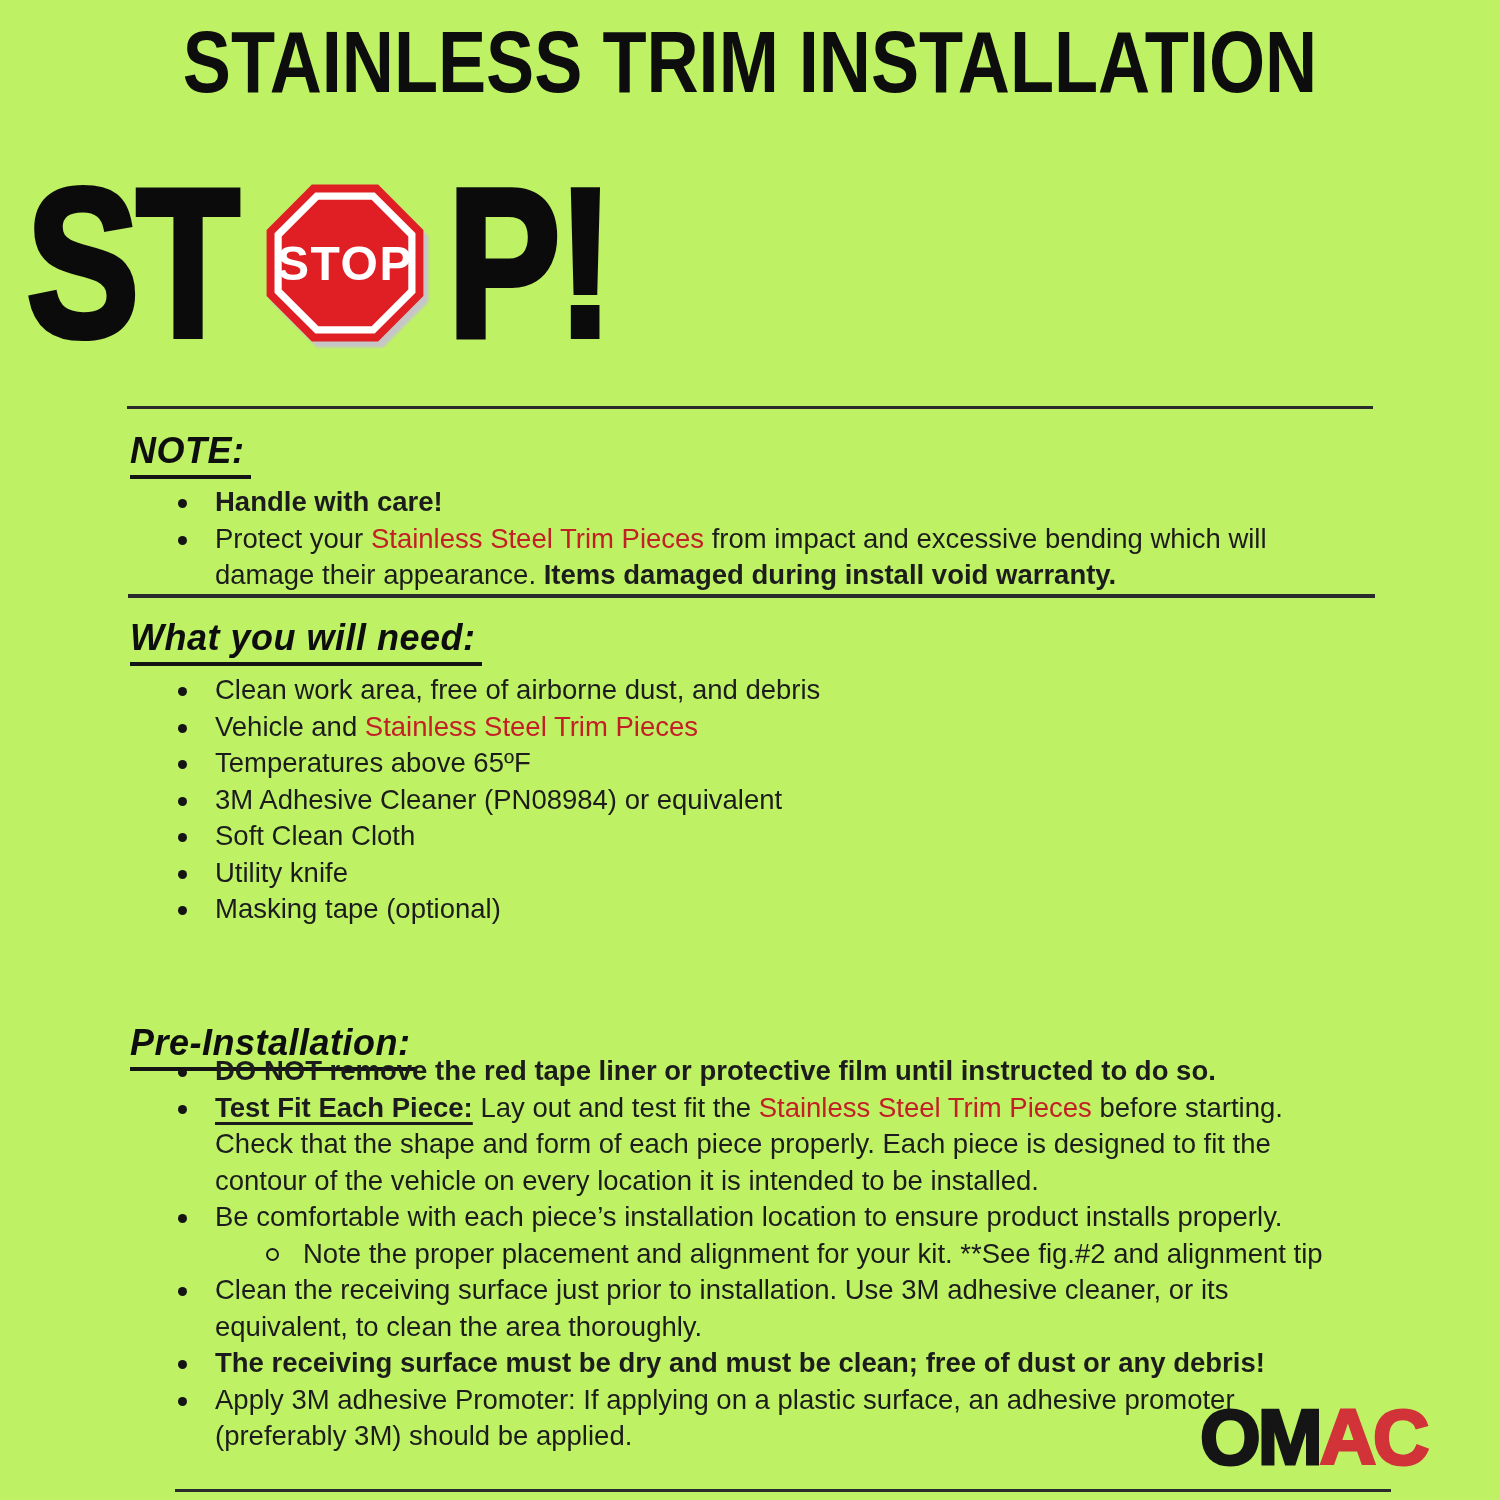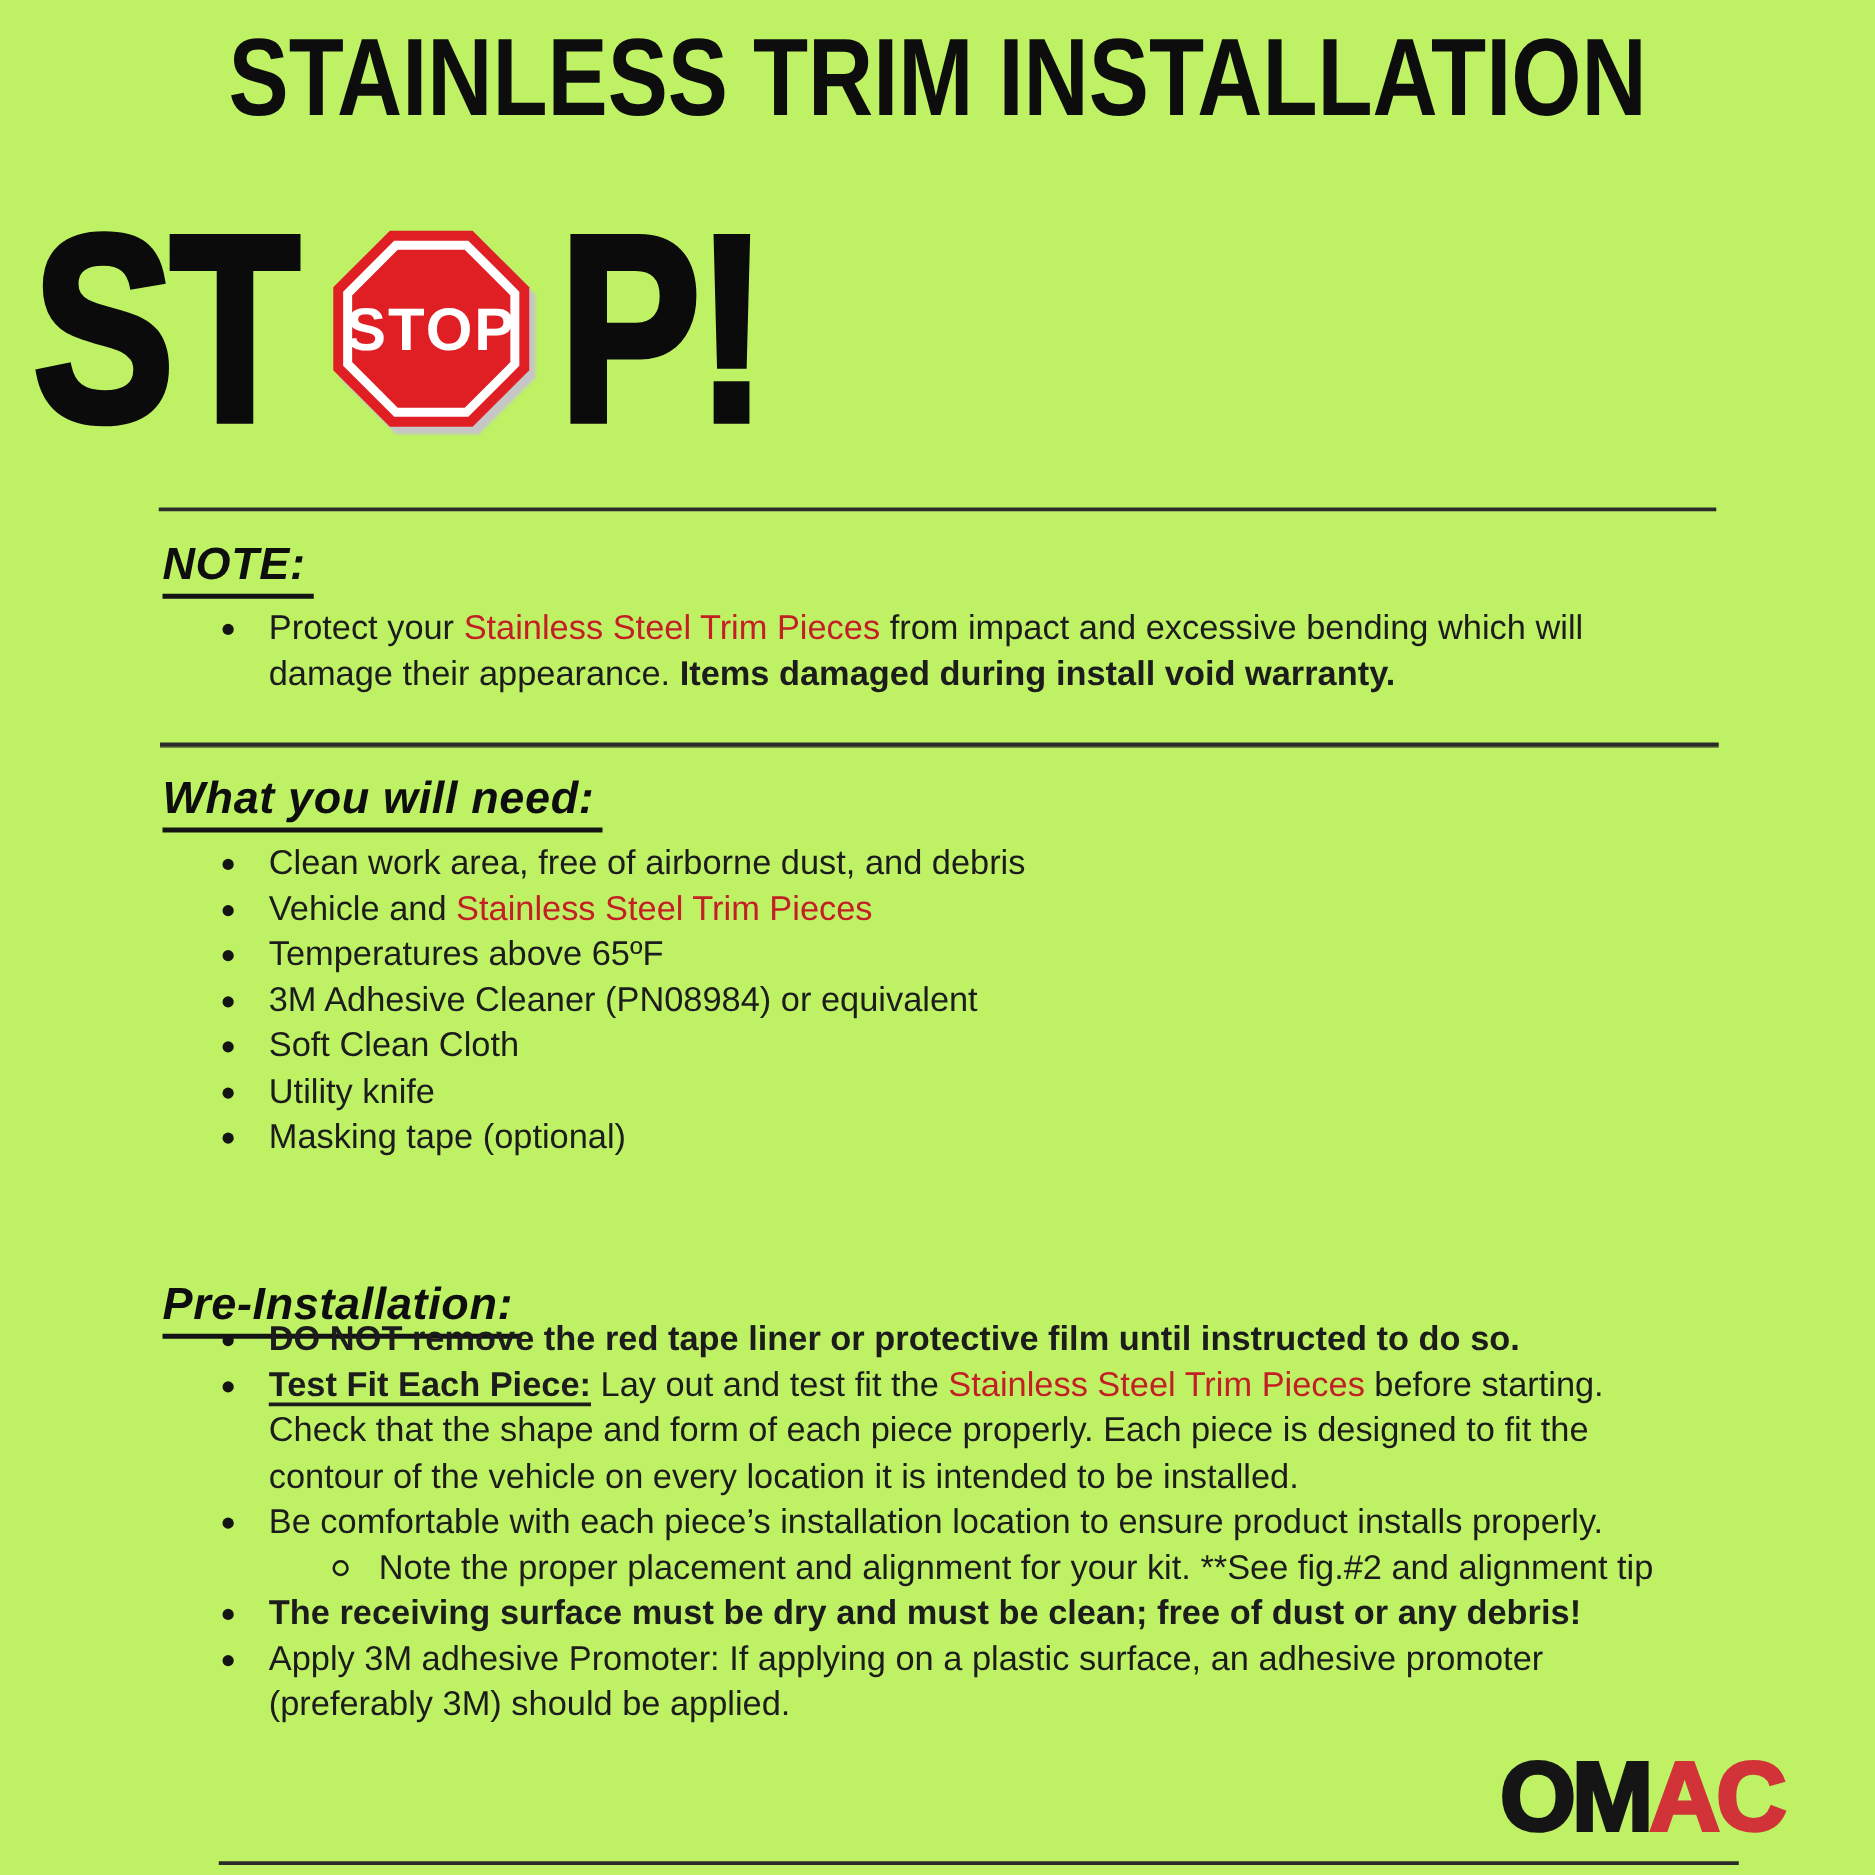--- a/index.html
+++ b/index.html
@@ -109,20 +109,24 @@
     </svg>
     <span class="stop-letters">P!</span>
   </div>
 
   <div class="hr hr1"></div>
 
   <div class="heading h-note">NOTE:</div>
   <div class="list note-list">
       <div class="row">
         <span class="marker"></span>
+        <span class="bullet-text"><span class="b">Handle with care!</span></span>
+      </div>
+      <div class="row">
+        <span class="marker"></span>
         <span class="bullet-text"><span>Protect your </span><span class="red">Stainless Steel Trim Pieces</span><span> from impact and excessive bending which will damage their appearance. </span><span class="b">Items damaged during install void warranty.</span></span>
       </div>
     </div>
 
   <div class="hr2"></div>
 
   <div class="heading h-need">What you will need:</div>
   <div class="list need-list">
       <div class="row">
         <span class="marker"></span>
@@ -164,20 +168,24 @@
         <span class="marker"></span>
         <span class="bullet-text"><span class="b u">Test Fit Each Piece:</span><span> Lay out and test fit the </span><span class="red">Stainless Steel Trim Pieces</span><span> before starting. Check that the shape and form of each piece properly. Each piece is designed to fit the contour of the vehicle on every location it is intended to be installed.</span></span>
       </div>
       <div class="row">
         <span class="marker"></span>
         <span class="bullet-text"><span>Be comfortable with each piece’s installation location to ensure product installs properly.</span></span>
       </div>
       <div class="row sub">
         <span class="marker"></span>
         <span class="bullet-text"><span>Note the proper placement and alignment for your kit. **See fig.#2 and alignment tip</span></span>
+      </div>
+      <div class="row">
+        <span class="marker"></span>
+        <span class="bullet-text"><span>Clean the receiving surface just prior to installation. Use 3M adhesive cleaner, or its equivalent, to clean the area thoroughly.</span></span>
       </div>
       <div class="row">
         <span class="marker"></span>
         <span class="bullet-text"><span class="b">The receiving surface must be dry and must be clean; free of dust or any debris!</span></span>
       </div>
       <div class="row">
         <span class="marker"></span>
         <span class="bullet-text"><span>Apply 3M adhesive Promoter: If applying on a plastic surface, an adhesive promoter (preferably 3M) should be applied.</span></span>
       </div>
     </div>

